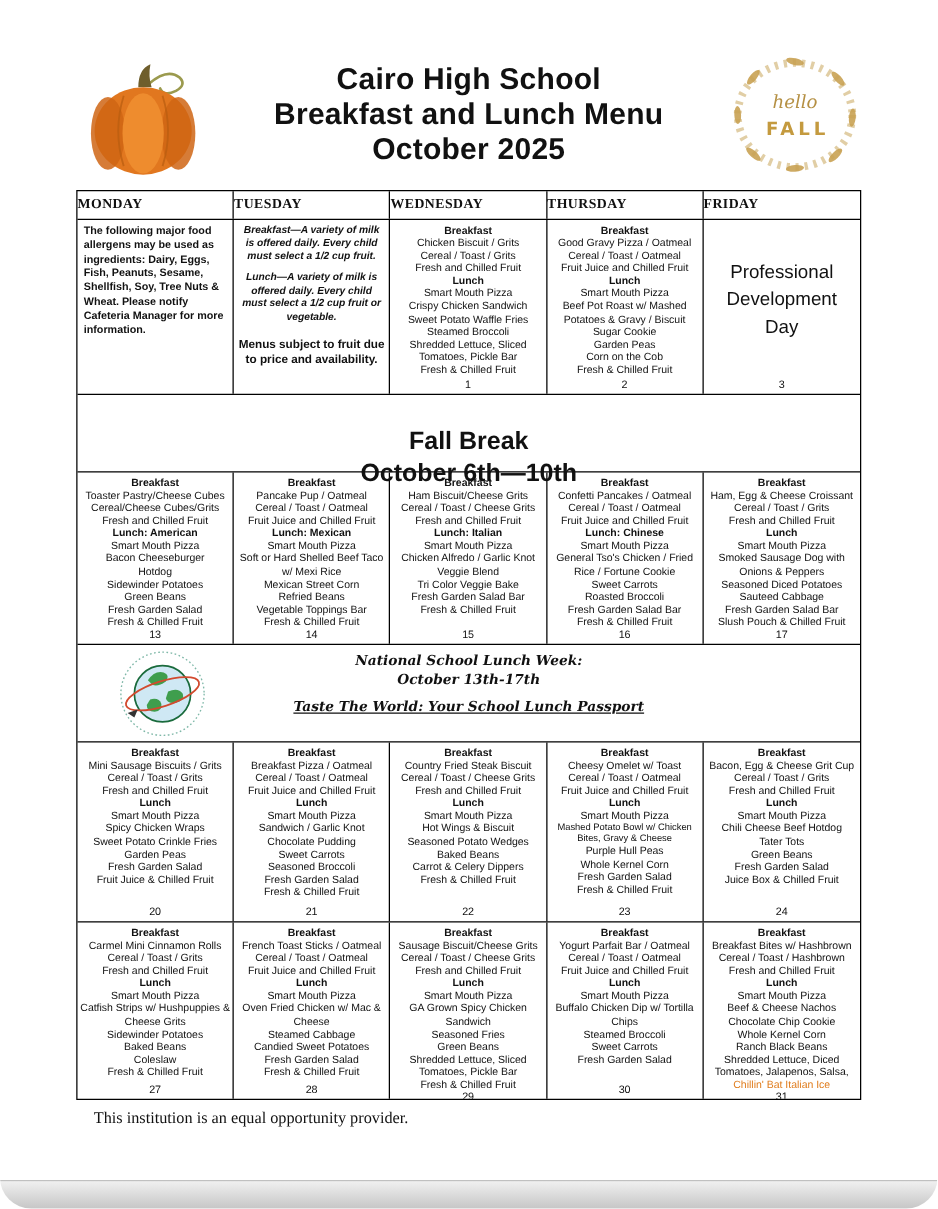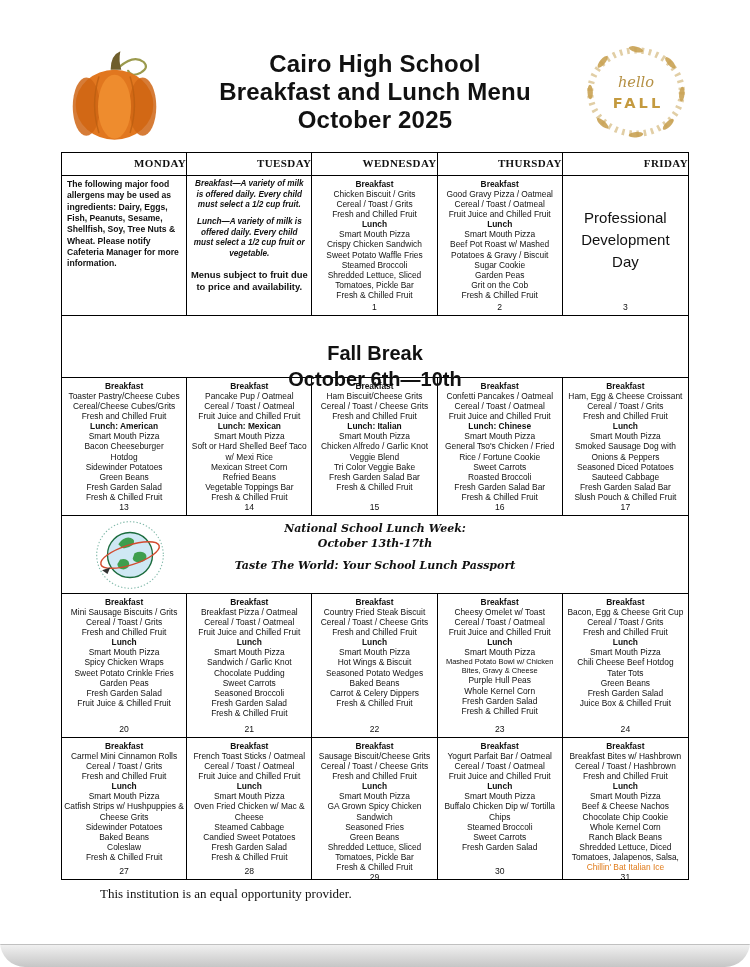--- a/index.html
+++ b/index.html
@@ -13,21 +13,21 @@
   
   .header { position:relative; height:152px; }
   .title { padding-top:50px; text-align:center; font-weight:bold; font-size:24px; line-height:1.16; letter-spacing:0.2px; }
   .pumpkin { position:absolute; left:64px; top:46px; width:102px; height:100px; }
   .wreath  { position:absolute; right:56px; top:42px; width:116px; height:100px; }
 
   
   .menu-table { position:absolute; left:61px; top:152px; width:628px; border:1px solid #000; background:#fff; }
   .day-header-row { display:grid; grid-template-columns:repeat(5,1fr); }
   .day-header-cell { height:22px; border-right:1px solid #000; font-family:"Liberation Serif", serif;
-                     font-weight:bold; font-size:11px; text-align:right; padding-top:4px; letter-spacing:0.4px; }
+                     font-weight:bold; font-size:11px; text-align:left; padding-top:4px; letter-spacing:0.4px; }
   .day-header-cell:last-child { border-right:none; }
 
   .menu-row { display:grid; grid-template-columns:repeat(5,1fr); border-top:1px solid #000; }
   .menu-row.r1 { height:140px; }
   .menu-row.r2 { height:138px; }
   .menu-row.r3 { height:144px; }
   .menu-row.r4 { height:142px; }
 
   .menu-cell { border-right:1px solid #000; padding:3px 2px 2px; display:flex; flex-direction:column;
                align-items:center; text-align:center; font-size:8.4px; line-height:1.2; overflow:hidden; }
@@ -39,24 +39,24 @@
   .ln-big { font-size:15px; line-height:1.45; margin-top:28px; padding:0 6px; }
   .ln-p  { text-align:center; font-size:8.2px; font-style:italic; font-weight:bold; line-height:1.3; margin-bottom:6px; padding:0 2px; }
   .ln-pb { font-weight:bold; font-size:9.4px; line-height:1.3; margin-top:3px; }
   .ln-pl { text-align:left; font-weight:bold; font-size:8.6px; line-height:1.32; padding:0 3px; }
   .cell-date { margin-top:auto; font-size:8.6px; padding-bottom:1px; }
 
   .banner-row { border-top:1px solid #000; text-align:center; position:relative; }
   .banner-row.fallbreak { height:62px; padding-top:24px; font-weight:bold; font-size:20px; line-height:1.3; }
   .banner-row.nslw { height:78px; padding-top:6px; font-family:"DejaVu Serif", serif; font-style:italic;
                      font-weight:bold; font-size:11px; line-height:1.35; }
-  .nslw-line-3 { margin-top:7px; }
+  .nslw-line-3 { margin-top:7px;text-decoration:underline; }
   .globe { position:absolute; left:32px; top:3px; width:72px; height:72px; }
 
-  .footer { position:absolute; left:100px; top:886px; font-family:"Liberation Serif", serif; font-size:13px; }
+  .footer { position:absolute; left:75px; top:886px; font-family:"Liberation Serif", serif; font-size:13px; }
 </style>
 </head>
 <body>
 
 <div class="page">
 
   <div class="header">
     <svg class="pumpkin" viewBox="0 0 105 100" aria-hidden="true">
       <path d="M57 20 q15 -13 25 -5 q6 6 -3 11 q-10 5 -13 -2" fill="none" stroke="#9b9a4e" stroke-width="2.2" stroke-linecap="round"></path>
       <path d="M48 23 q0 -15 10 -19 q-2 10 1 19 z" fill="#6f5e2c"></path>
@@ -127,21 +127,21 @@
         <div class="menu-cell">
           <div class="ln ln-b">Breakfast</div>
           <div class="ln ln-n">Good Gravy Pizza / Oatmeal</div>
           <div class="ln ln-n">Cereal / Toast / Oatmeal</div>
           <div class="ln ln-n">Fruit Juice and Chilled Fruit</div>
           <div class="ln ln-b">Lunch</div>
           <div class="ln ln-n">Smart Mouth Pizza</div>
           <div class="ln ln-n">Beef Pot Roast w/ Mashed Potatoes &amp; Gravy / Biscuit</div>
           <div class="ln ln-n">Sugar Cookie</div>
           <div class="ln ln-n">Garden Peas</div>
-          <div class="ln ln-n">Grit on the Cob</div>
+          <div class="ln ln-n">Corn on the Cob</div>
           <div class="ln ln-n">Fresh &amp; Chilled Fruit</div>
           <div class="cell-date">2</div>
         </div>
         <div class="menu-cell">
           <div class="ln ln-big">Professional Development Day</div>
           <div class="cell-date">3</div>
         </div>
       </div>
 
     <div class="banner-row fallbreak">

